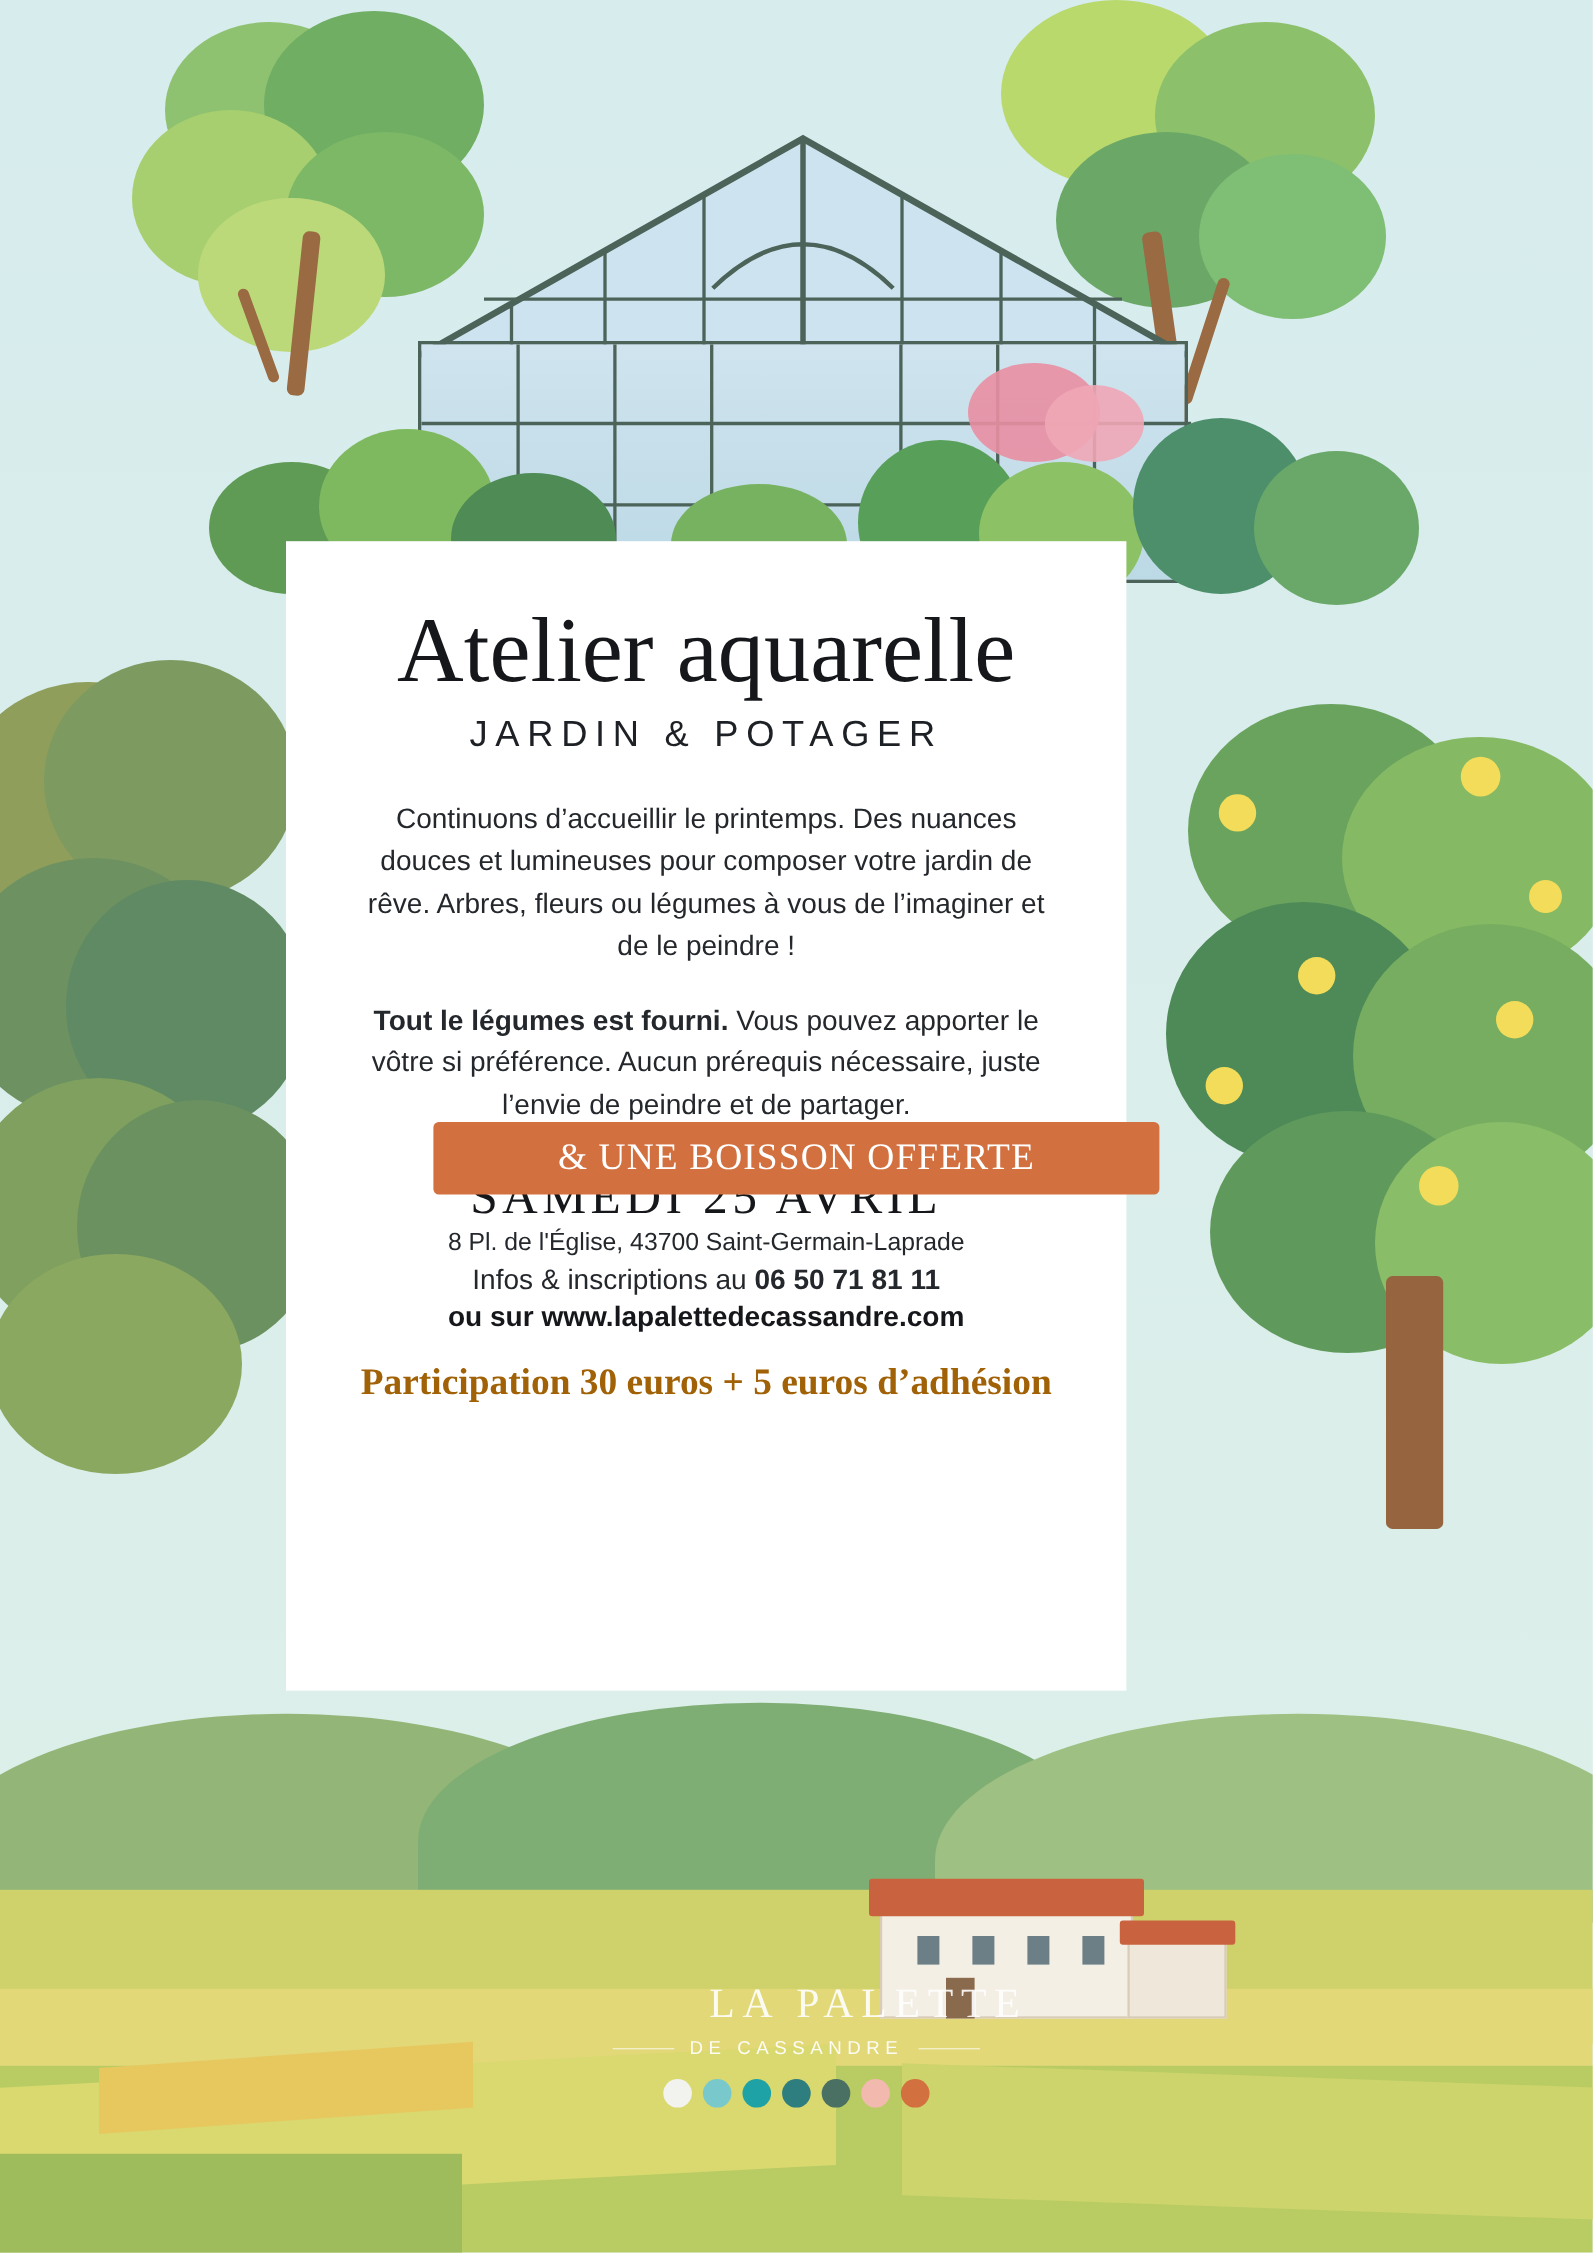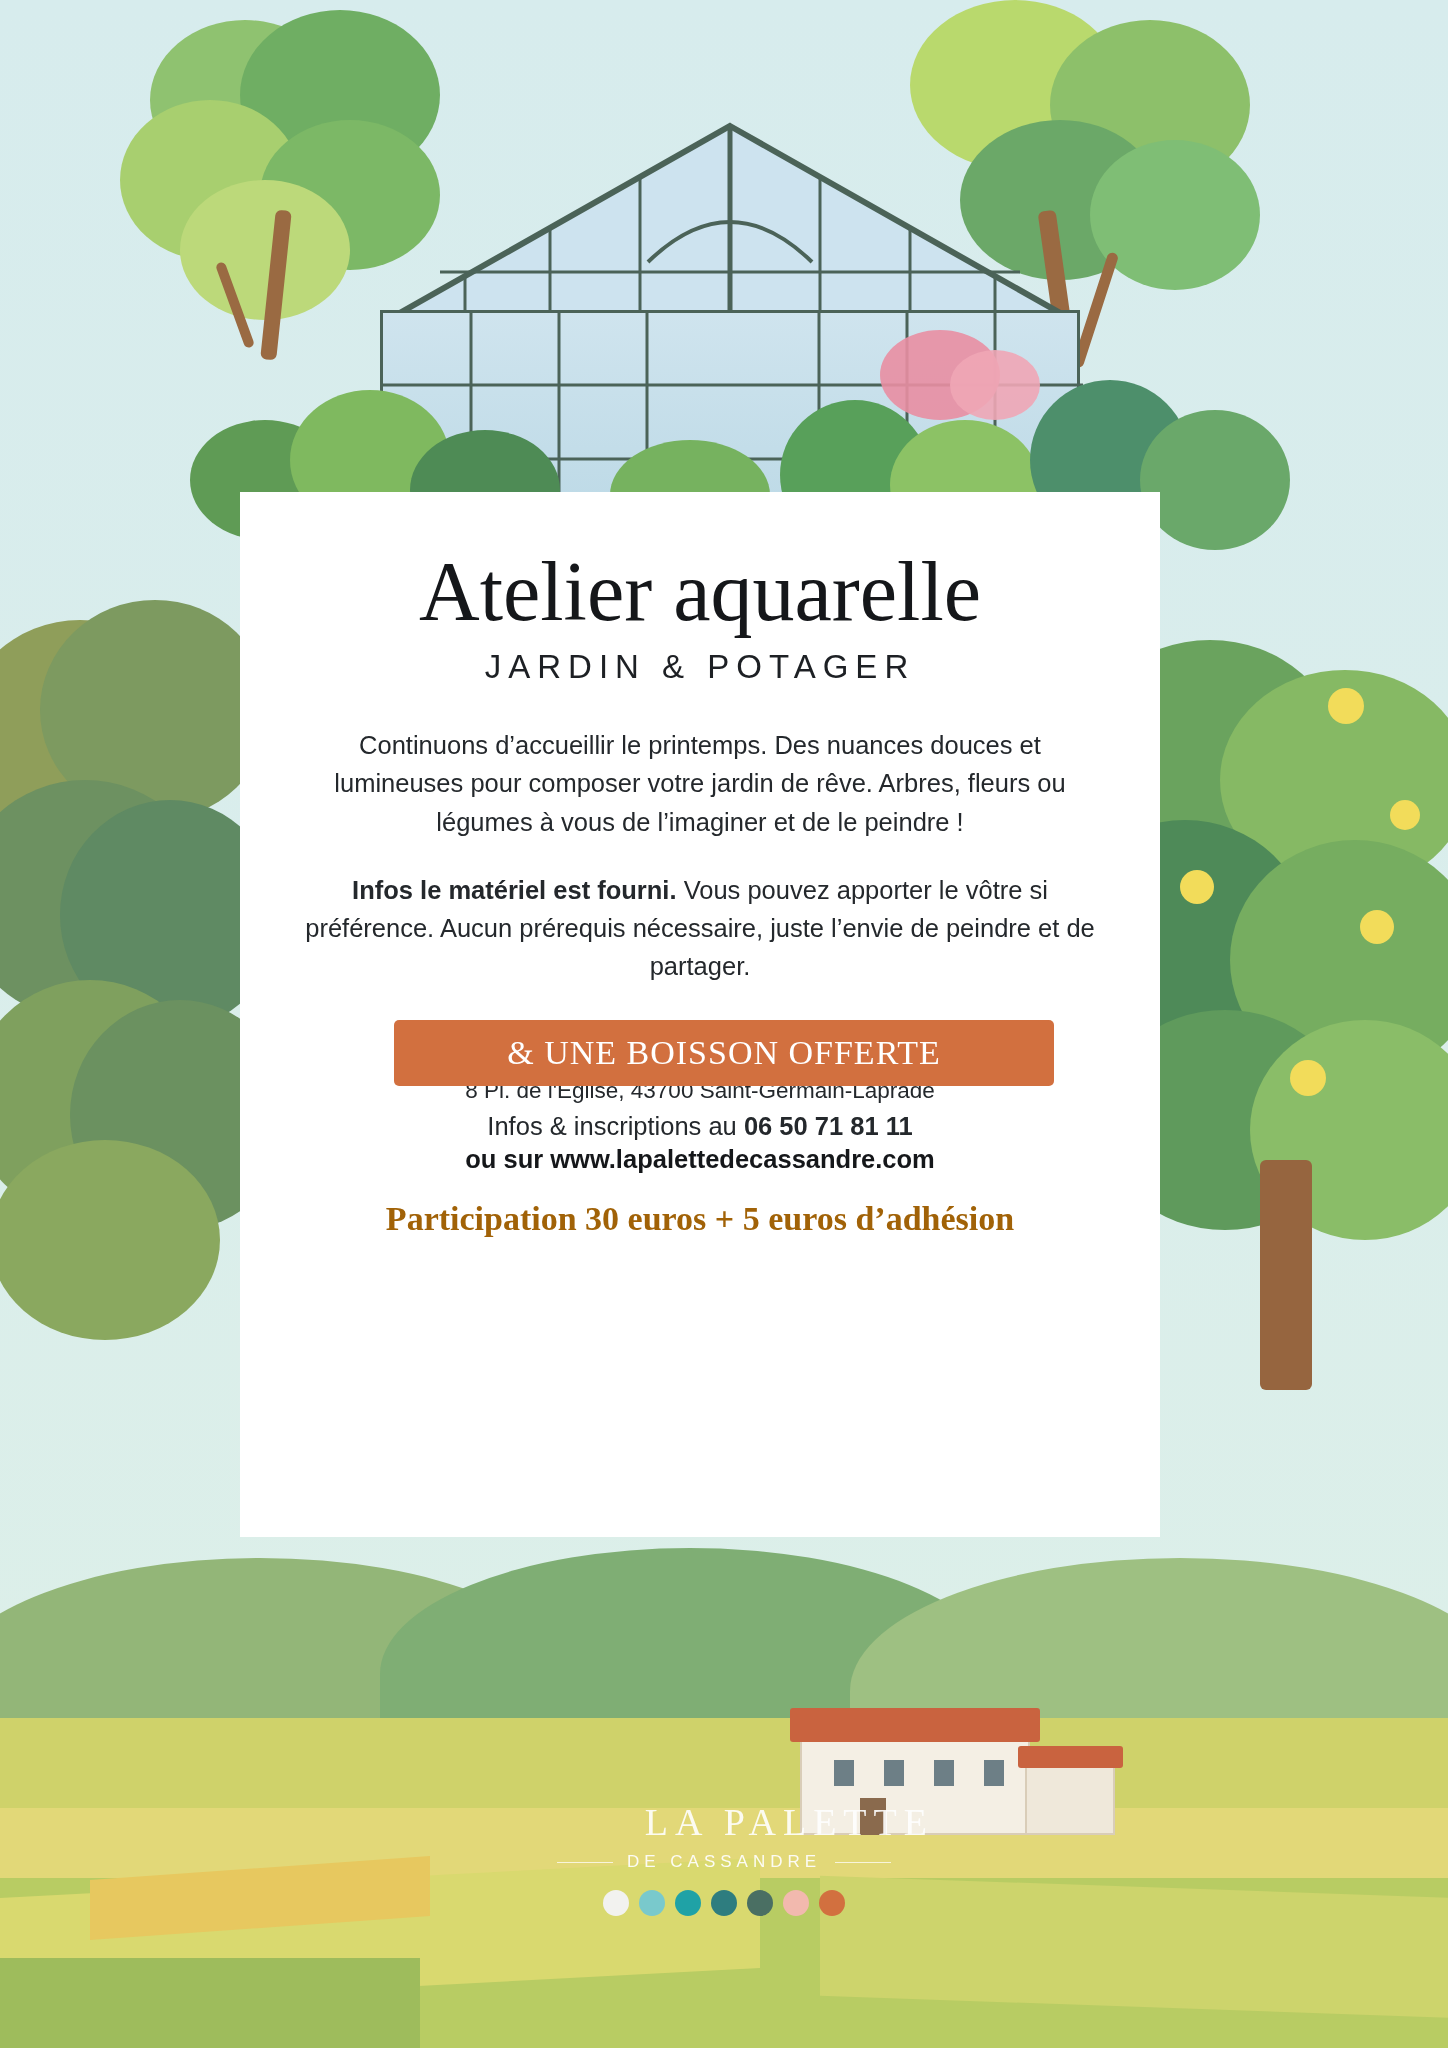--- a/index.html
+++ b/index.html
@@ -99,23 +99,23 @@
 
   .field {
     position: absolute;
   }
 
   .farmhouse { position: absolute; left: 760px; top: 1690px; width: 420px; height: 150px; }
 
   
   .card {
     position: absolute;
-    left: 240px;
+    left: 260px;
     top: 492px;
-    width: 920px;
+    width: 764px;
     height: 1045px;
     background: #ffffff;
     z-index: 20;
     padding: 28px 58px 0;
     text-align: center;
   }
 
   .title {
     font-family: "Liberation Serif", serif;
     font-size: 84px;
@@ -368,21 +368,21 @@
     <div style="position:absolute;left:100px;top:108px;width:26px;height:37px;background:#8a6a4d;"></div>
   </div>
 
   <div class="card">
     <h1 class="title">Atelier aquarelle</h1>
     <div class="subtitle">JARDIN &amp; POTAGER</div>
 
     <p class="para">Continuons d’accueillir le printemps. Des nuances douces et lumineuses pour composer votre jardin de rêve. Arbres, fleurs ou légumes à vous de l’imaginer et de le peindre !</p>
 
     <p class="para">
-      <b>Infos le matériel est fourni.</b><span> Vous pouvez apporter le vôtre si préférence. Aucun prérequis nécessaire, juste l’envie de peindre et de partager.</span>
+      <b>Tout le légumes est fourni.</b><span> Vous pouvez apporter le vôtre si préférence. Aucun prérequis nécessaire, juste l’envie de peindre et de partager.</span>
     </p>
 
     <div class="date">SAMEDI 25 AVRIL</div>
 
     <div class="address">8 Pl. de l'Église, 43700 Saint-Germain-Laprade</div>
     <div class="infos">
       <span>Infos &amp; inscriptions au </span><b>06 50 71 81 11</b>
     </div>
     <div class="website">ou sur www.lapalettedecassandre.com</div>
 

